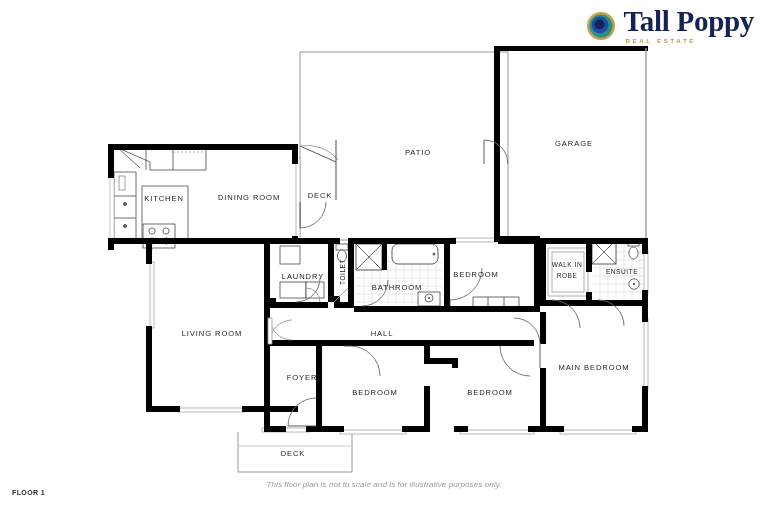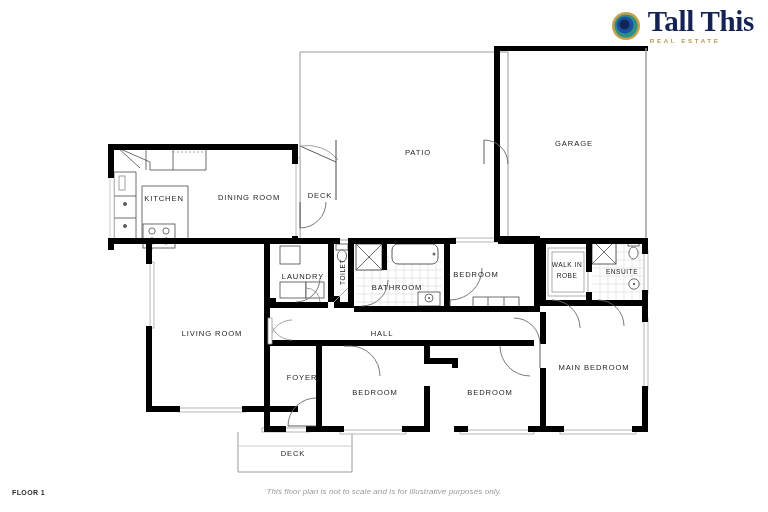--- a/index.html
+++ b/index.html
@@ -85,21 +85,21 @@
     bottom: 16px;
     font-size: 7px;
     font-weight: bold;
     letter-spacing: 0.4px;
     color: #2b2b2b;
   }
   #footer-disclaimer {
     position: absolute;
     left: 0;
     right: 0;
-    bottom: 16px;
+    bottom: 23px;
     text-align: center;
     font-size: 8px;
     font-style: italic;
     color: #9a9a9a;
     letter-spacing: 0.1px;
   }
 </style>
 </head>
 <body>
 
@@ -372,21 +372,21 @@
   <div id="brand-logo">
     <div id="brand-mark">
       <svg viewBox="0 0 30 30" width="30" height="30">
         <circle cx="15" cy="15" r="14" fill="#c7a14a"></circle>
         <circle cx="15" cy="15" r="11.5" fill="#2e8f86"></circle>
         <circle cx="14" cy="14" r="8.5" fill="#1b4fa0"></circle>
         <circle cx="13.5" cy="13.5" r="5" fill="#14245a"></circle>
       </svg>
     </div>
     <div id="brand-text">
-      <div class="brand-name">Tall This</div>
+      <div class="brand-name">Tall Poppy</div>
       <div class="brand-sub">REAL ESTATE</div>
     </div>
   </div>
 
   <div id="footer-floor">FLOOR 1</div>
   <div id="footer-disclaimer">This floor plan is not to scale and is for illustrative purposes only.</div>
 
 </div>
 
 </body></html>

